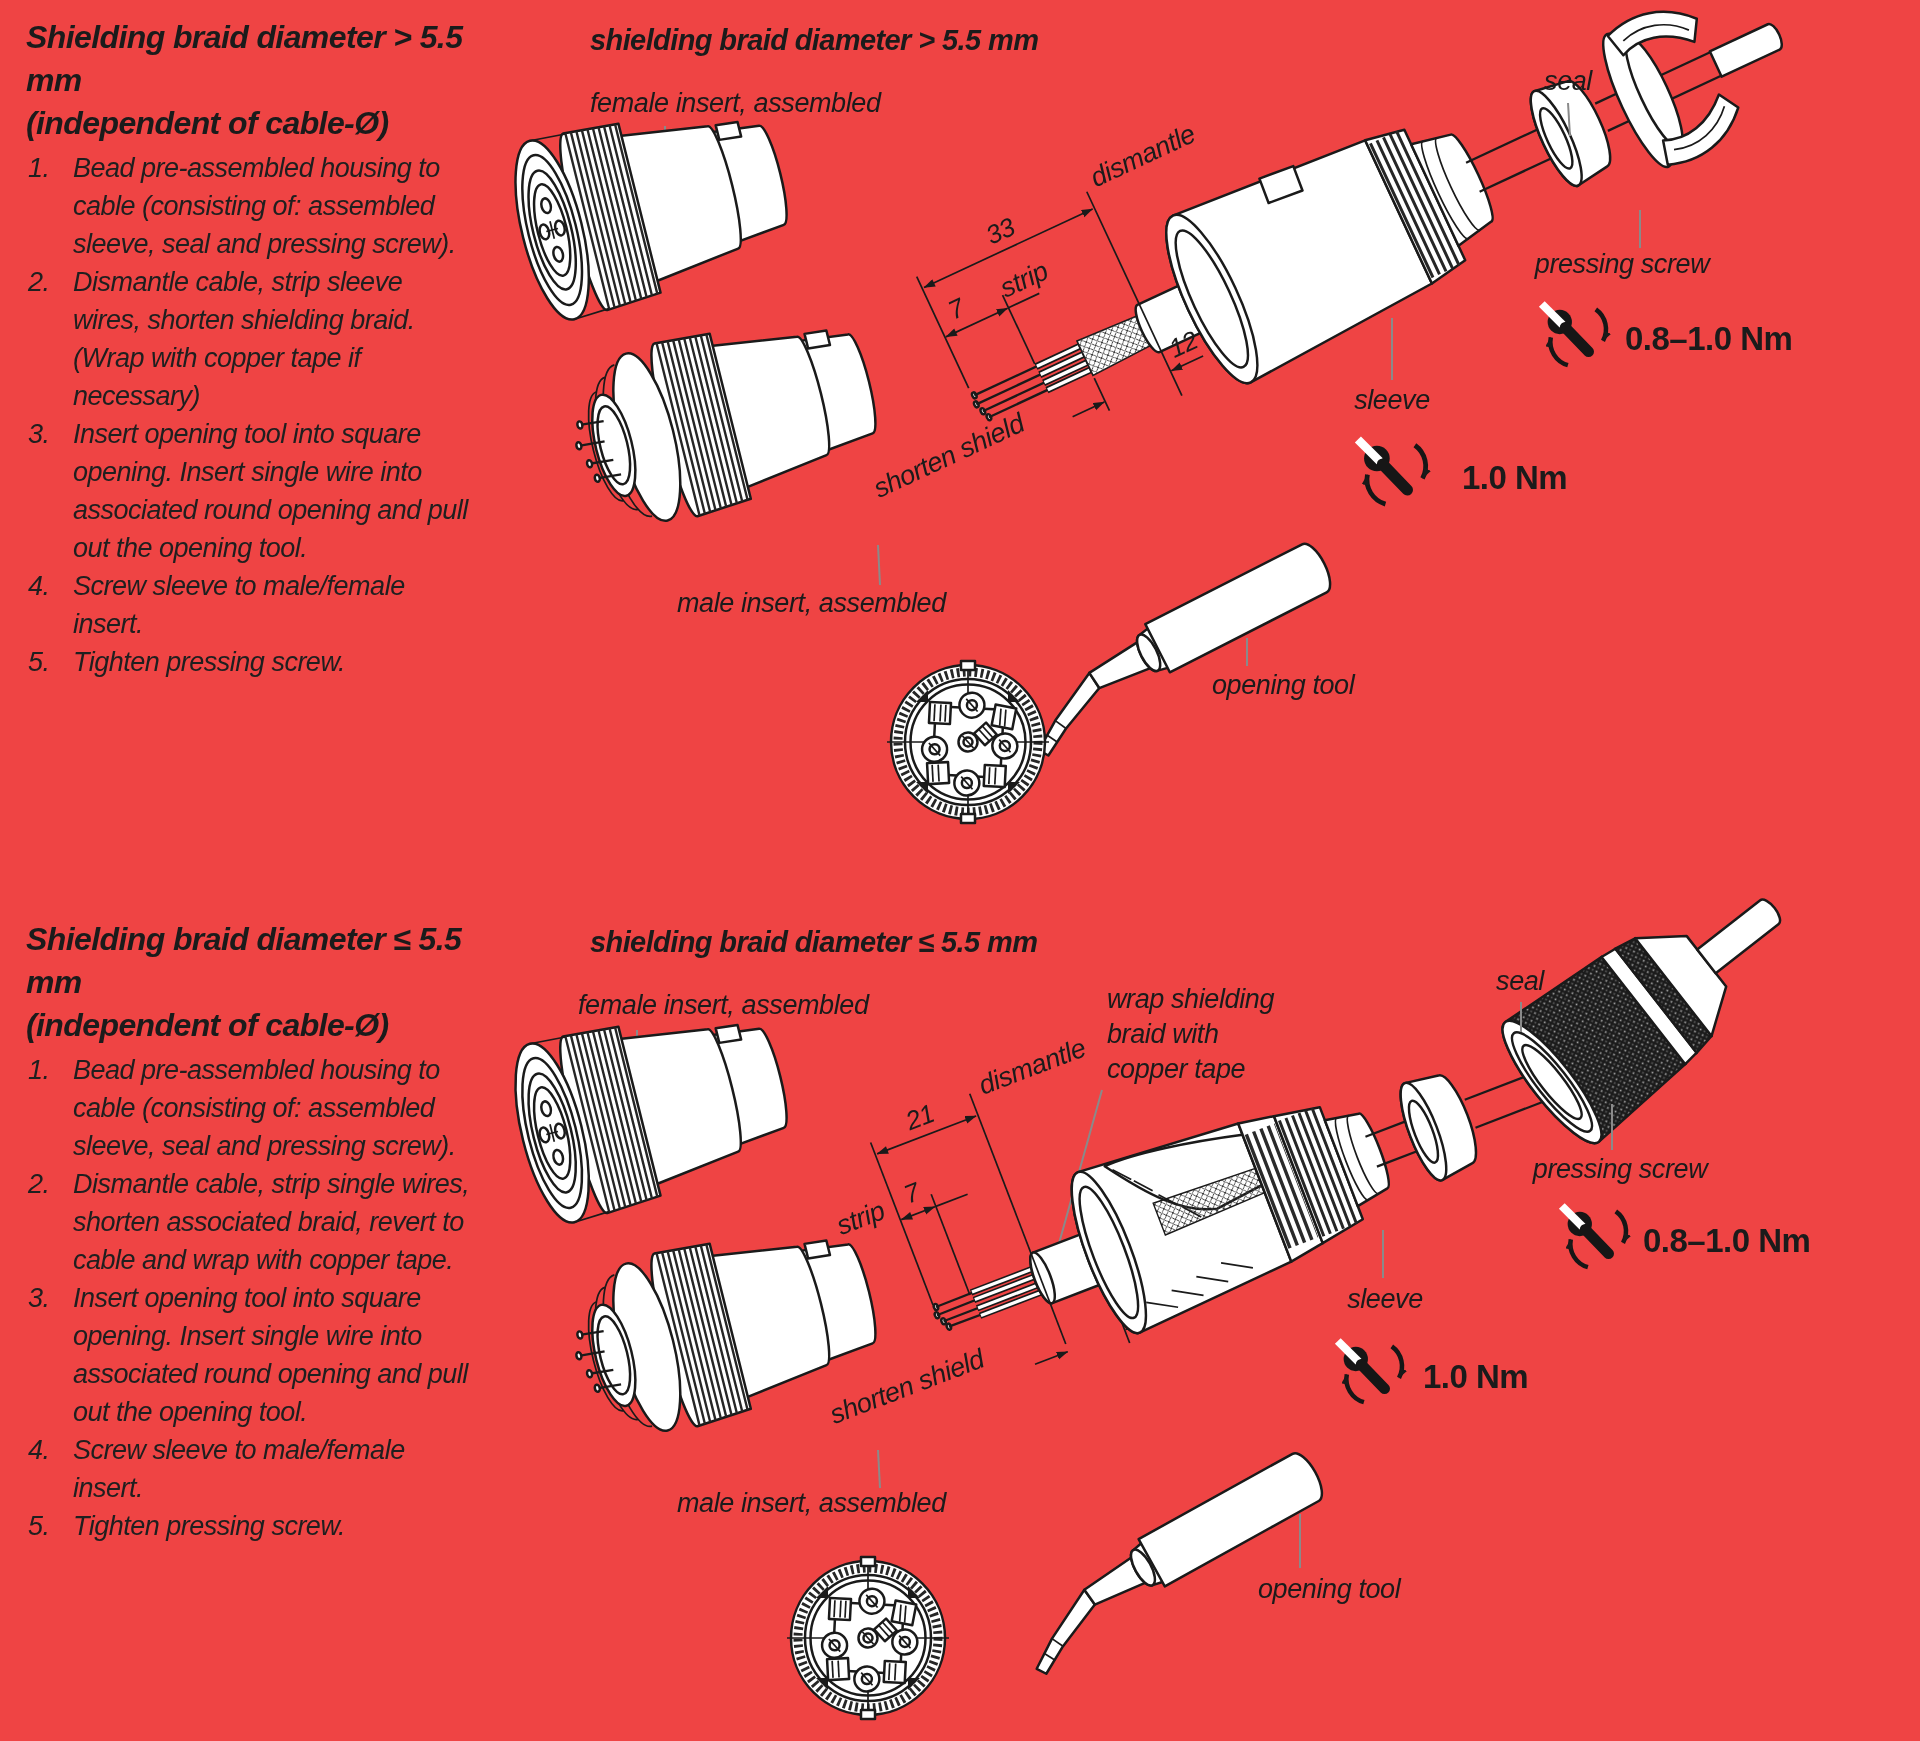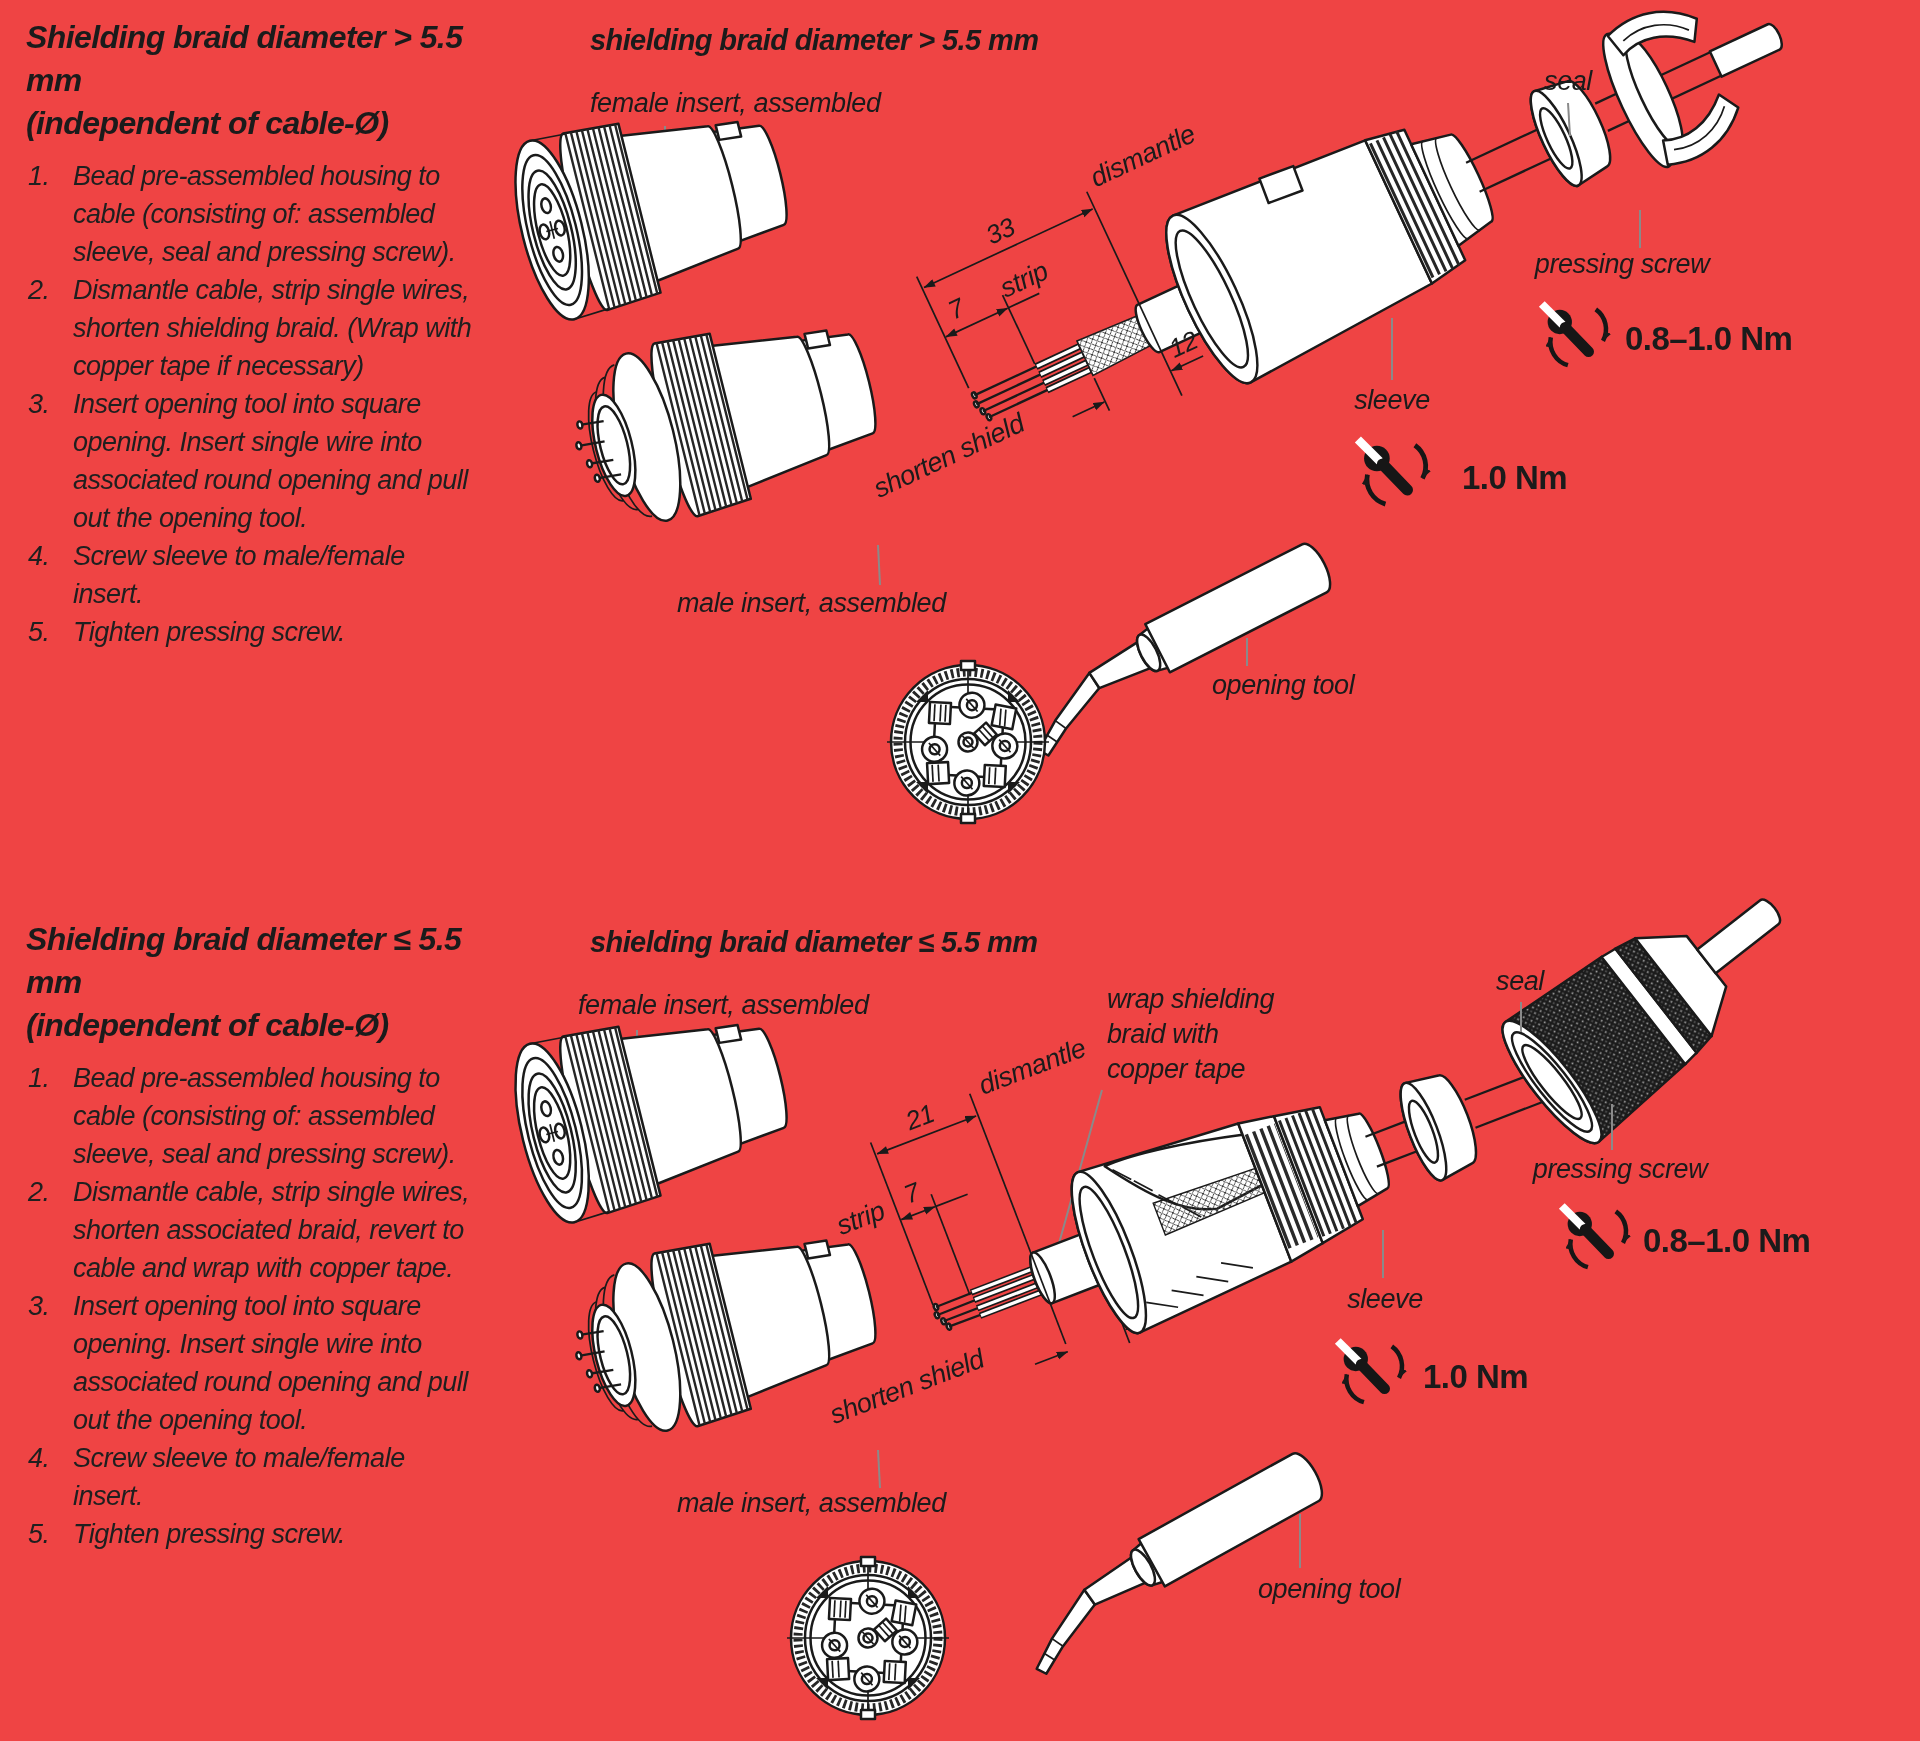--- a/index.html
+++ b/index.html
@@ -1,20 +1,20 @@
 <!DOCTYPE html>
 <html><head>
 <meta charset="utf-8">
 <style>
   html,body{margin:0;padding:0;background:#fff;}
   #stage{position:relative;width:1920px;height:1741px;background:#ef4444;overflow:hidden;
          font-family:"Liberation Sans",sans-serif;color:#1b1b1b;}
   .panel{position:absolute;left:26px;width:448px;}
   .ptitle{font:italic 700 32px/43px "Liberation Sans",sans-serif;letter-spacing:-0.6px;color:#1b1b1b;}
-  ol.steps{margin:12px 0 0;padding:0;list-style:none;counter-reset:s;
+  ol.steps{margin:4px 0 0;padding:0;list-style:none;counter-reset:s;
            font:italic 400 27px/38px "Liberation Sans",sans-serif;letter-spacing:-0.5px;color:#1f1f1f;}
   ol.steps li{position:relative;padding-left:47px;counter-increment:s;}
   ol.steps li::before{content:counter(s) ".";position:absolute;left:2px;}
   svg{position:absolute;left:0;top:0;}
   svg text{font-family:"Liberation Sans",sans-serif;letter-spacing:-0.4px;fill:#1b1b1b;}
   .lbl{font-style:italic;font-size:27px;}
   .dim{font-style:italic;font-size:26px;}
   .hdr{font-style:italic;font-weight:700;font-size:29px;letter-spacing:-0.6px;}
   .torque{font-weight:700;font-size:33px;letter-spacing:-0.5px;}
   .o{stroke:#1a1a1a;stroke-width:2.5;fill:#fff;stroke-linejoin:round;}
@@ -25,21 +25,21 @@
 </head>
 <body>
 
 <div id="stage">
 
   <div class="panel" style="top:16px">
     <div class="ptitle">Shielding braid diameter &gt; 5.5 mm</div>
     <div class="ptitle">(independent of cable-Ø)</div>
     <ol class="steps">
       <li>Bead pre-assembled housing to cable (consisting of: assembled sleeve, seal and pressing screw).</li>
-      <li>Dismantle cable, strip single wires, shorten shielding braid. (Wrap with copper tape if necessary)</li>
+      <li>Dismantle cable, strip sleeve wires, shorten shielding braid. (Wrap with copper tape if necessary)</li>
       <li>Insert opening tool into square opening. Insert single wire into associated round opening and pull out the opening tool.</li>
       <li>Screw sleeve to male/female insert.</li>
       <li>Tighten pressing screw.</li>
     </ol>
   </div>
 
   <div class="panel" style="top:918px">
     <div class="ptitle">Shielding braid diameter ≤ 5.5 mm</div>
     <div class="ptitle">(independent of cable-Ø)</div>
     <ol class="steps">

